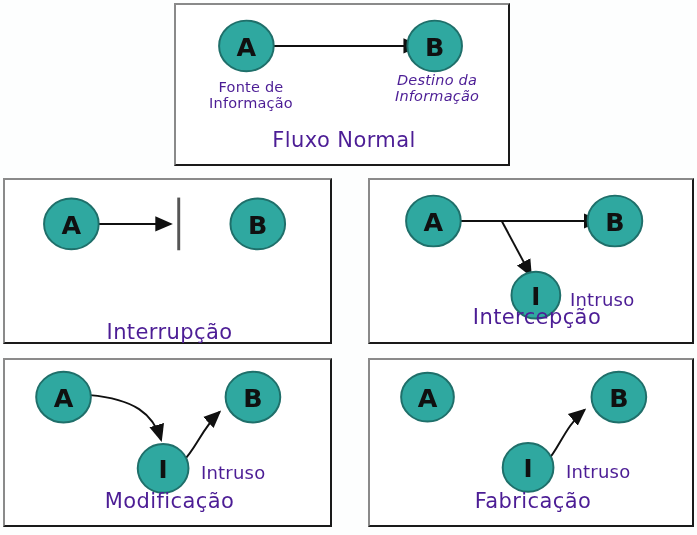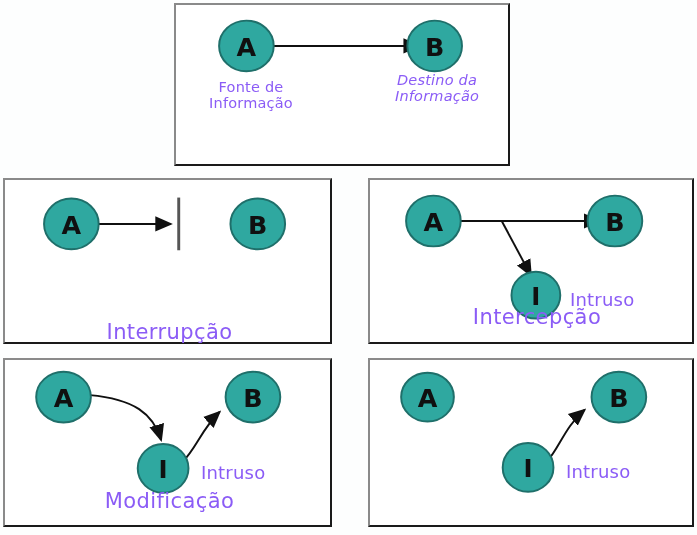--- a/index.html
+++ b/index.html
@@ -35,21 +35,21 @@
   .node-label {
     font-family: "DejaVu Sans", sans-serif;
     font-weight: bold;
     fill: #101010;
     text-anchor: middle;
     dominant-baseline: central;
   }
   .cap {
     position: absolute;
     text-align: center;
-    color: #8b5cf6;
+    color: #4c1d95;
     font-family: "DejaVu Sans", sans-serif;
     white-space: pre;
     line-height: 1.08;
   }
   .panel-caption {
     font-size: 21px;
     letter-spacing: 0.4px;
   }
   .node-sub {
     font-size: 14.5px;
@@ -73,20 +73,21 @@
         </marker>
       </defs>
       <line x1="95" y1="42" x2="247" y2="42" stroke="#101010" stroke-width="2" marker-end="url(#arrow1)"></line>
       <ellipse cx="70" cy="42" rx="28" ry="26" fill="#2fa8a0" stroke="#1f6f6a" stroke-width="2"></ellipse>
       <ellipse cx="263" cy="42" rx="28" ry="26" fill="#2fa8a0" stroke="#1f6f6a" stroke-width="2"></ellipse>
       <text class="node-label" x="70" y="43" font-size="26">A</text>
       <text class="node-label" x="263" y="43" font-size="26">B</text>
     </svg>
     <div class="cap node-sub" style="left:0px; top:75px; width:150px;"><span>Fonte de</span><br><span>Informação</span></div>
     <div class="cap node-sub" style="left:186px; top:68px; width:150px;font-style:italic;"><span>Destino da</span><br><span>Informação</span></div>
+    <div class="cap panel-caption" style="left:0px; top:124px; width:336px;">Fluxo Normal</div>
   </div>
 
   <div class="panel" style="left:3px; top:178px; width:329px; height:166px;">
     <svg class="panel-svg" viewBox="0 0 329 166">
       <defs>
         <marker id="arrow2" markerWidth="9" markerHeight="9" refX="8" refY="4.5" orient="auto">
           <path d="M0,0.6 L9,4.5 L0,8.4 Z" fill="#101010"></path>
         </marker>
       </defs>
       <line x1="92" y1="45" x2="168" y2="45" stroke="#101010" stroke-width="2" marker-end="url(#arrow2)"></line>
@@ -154,15 +155,16 @@
       </defs>
       <path d="M 180,103 C 192,90 198,68 218,51" fill="none" stroke="#101010" stroke-width="2" marker-end="url(#arrow5)"></path>
       <ellipse cx="57" cy="38" rx="27" ry="25" fill="#2fa8a0" stroke="#1f6f6a" stroke-width="2"></ellipse>
       <ellipse cx="253" cy="38" rx="28" ry="26" fill="#2fa8a0" stroke="#1f6f6a" stroke-width="2"></ellipse>
       <ellipse cx="160" cy="110" rx="26" ry="25" fill="#2fa8a0" stroke="#1f6f6a" stroke-width="2"></ellipse>
       <text class="node-label" x="57" y="39" font-size="26">A</text>
       <text class="node-label" x="253" y="39" font-size="26">B</text>
       <text class="node-label" x="160" y="111" font-size="25">I</text>
     </svg>
     <div class="cap intruso-label" style="left:196px; top:102px; width:110px; text-align:left;">Intruso</div>
+    <div class="cap panel-caption" style="left:0px; top:130px; width:326px;">Fabricação</div>
   </div>
 
 </div>
 
 </body></html>

